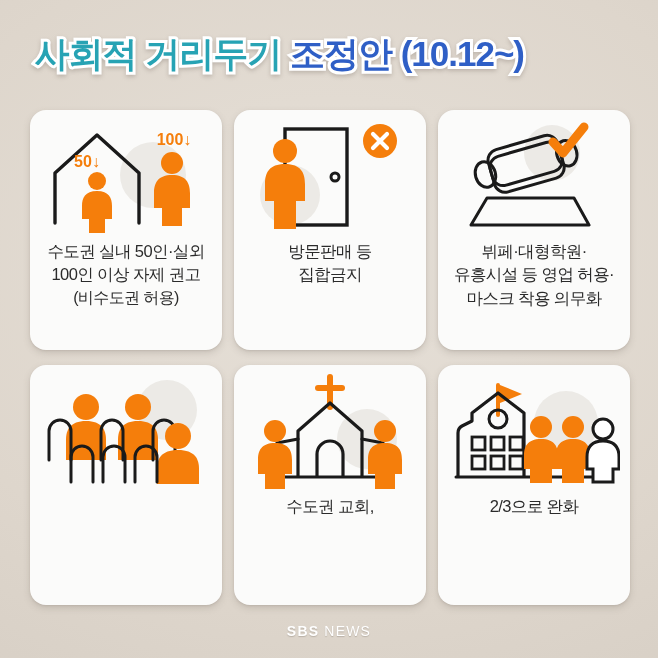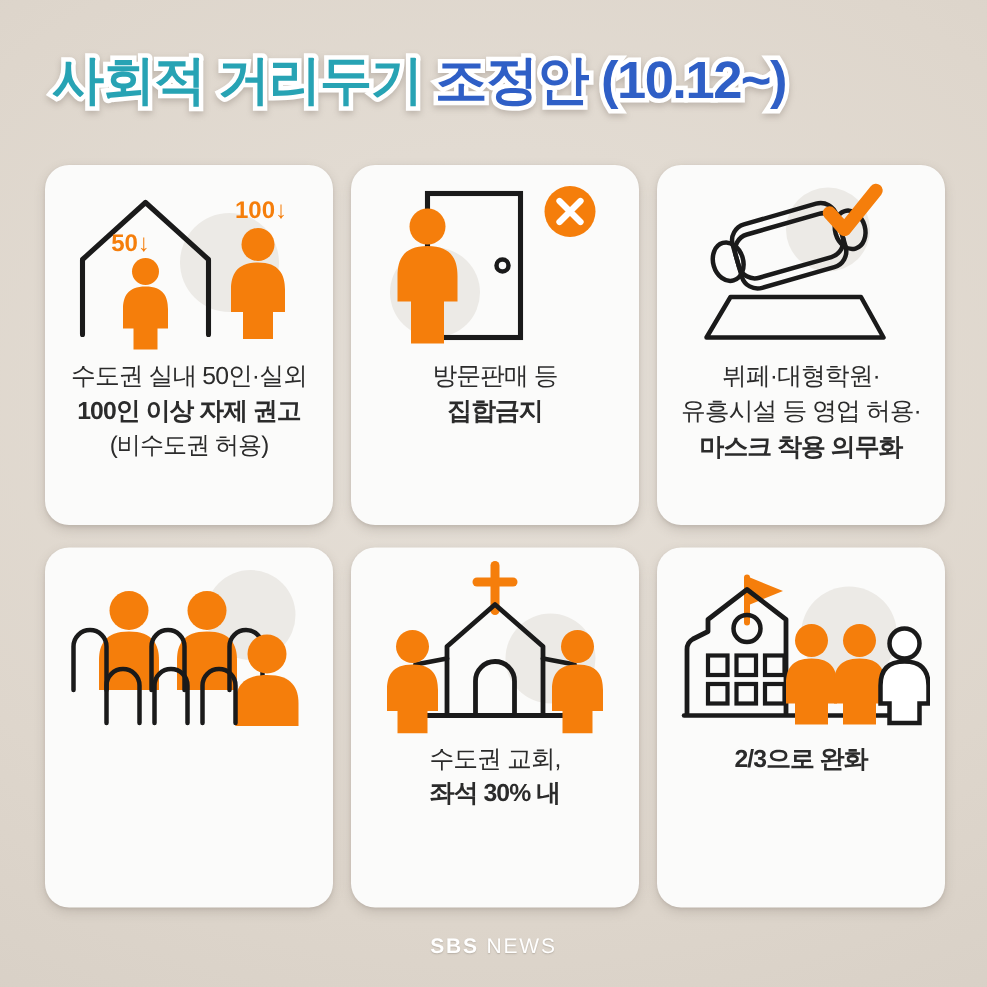--- a/index.html
+++ b/index.html
@@ -52,21 +52,21 @@
   }
   .icon-area svg{display:block;}
   .caption{
     flex:1;width:100%;
     display:flex;flex-direction:column;align-items:center;justify-content:flex-start;
     padding-top:2px;
     text-align:center;
     color:#2b2b2b;
   }
   .ln{font-size:16.5px;line-height:1.42;letter-spacing:-0.6px;white-space:nowrap;}
-  .ln.b{font-weight:bold;}
+  .ln.b{font-weight:normal;}
   .ln.sm{font-size:16px;}
 
   
   .footer{
     position:absolute;left:0;bottom:18px;width:658px;text-align:center;
   }
   .sbs{
     font-size:14px;letter-spacing:1.2px;color:#ffffff;font-weight:bold;
     text-shadow:0 1px 1px rgba(140,130,120,.45);
     margin-top:28px;
@@ -201,21 +201,20 @@
           <g fill="#F57E0B">
             <circle cx="30" cy="62" r="11"></circle>
             <path d="M30 74 c-14 0 -17 8 -17 17 l0 14 l7 0 l0 15 l20 0 l0 -15 l7 0 l0 -14 c0 -9 -3 -17 -17 -17 z"></path>
             <circle cx="140" cy="62" r="11"></circle>
             <path d="M140 74 c-14 0 -17 8 -17 17 l0 14 l7 0 l0 15 l20 0 l0 -15 l7 0 l0 -14 c0 -9 -3 -17 -17 -17 z"></path>
           </g>
         </svg>
       </div>
       <div class="caption">
         <div class="ln">수도권 교회,</div>
-        <div class="ln b">좌석 30% 내</div>
       </div>
     </div>
 
     <div class="card">
       <div class="icon-area">
         <svg width="172" height="116" viewBox="0 0 172 116">
           <circle cx="118" cy="52" r="32" fill="#eceae6"></circle>
           <g fill="#F57E0B">
             <path d="M50 14 L50 44" stroke="#F57E0B" stroke-width="4" stroke-linecap="round"></path>
             <path d="M52 14 L74 23 L52 32 Z"></path>

